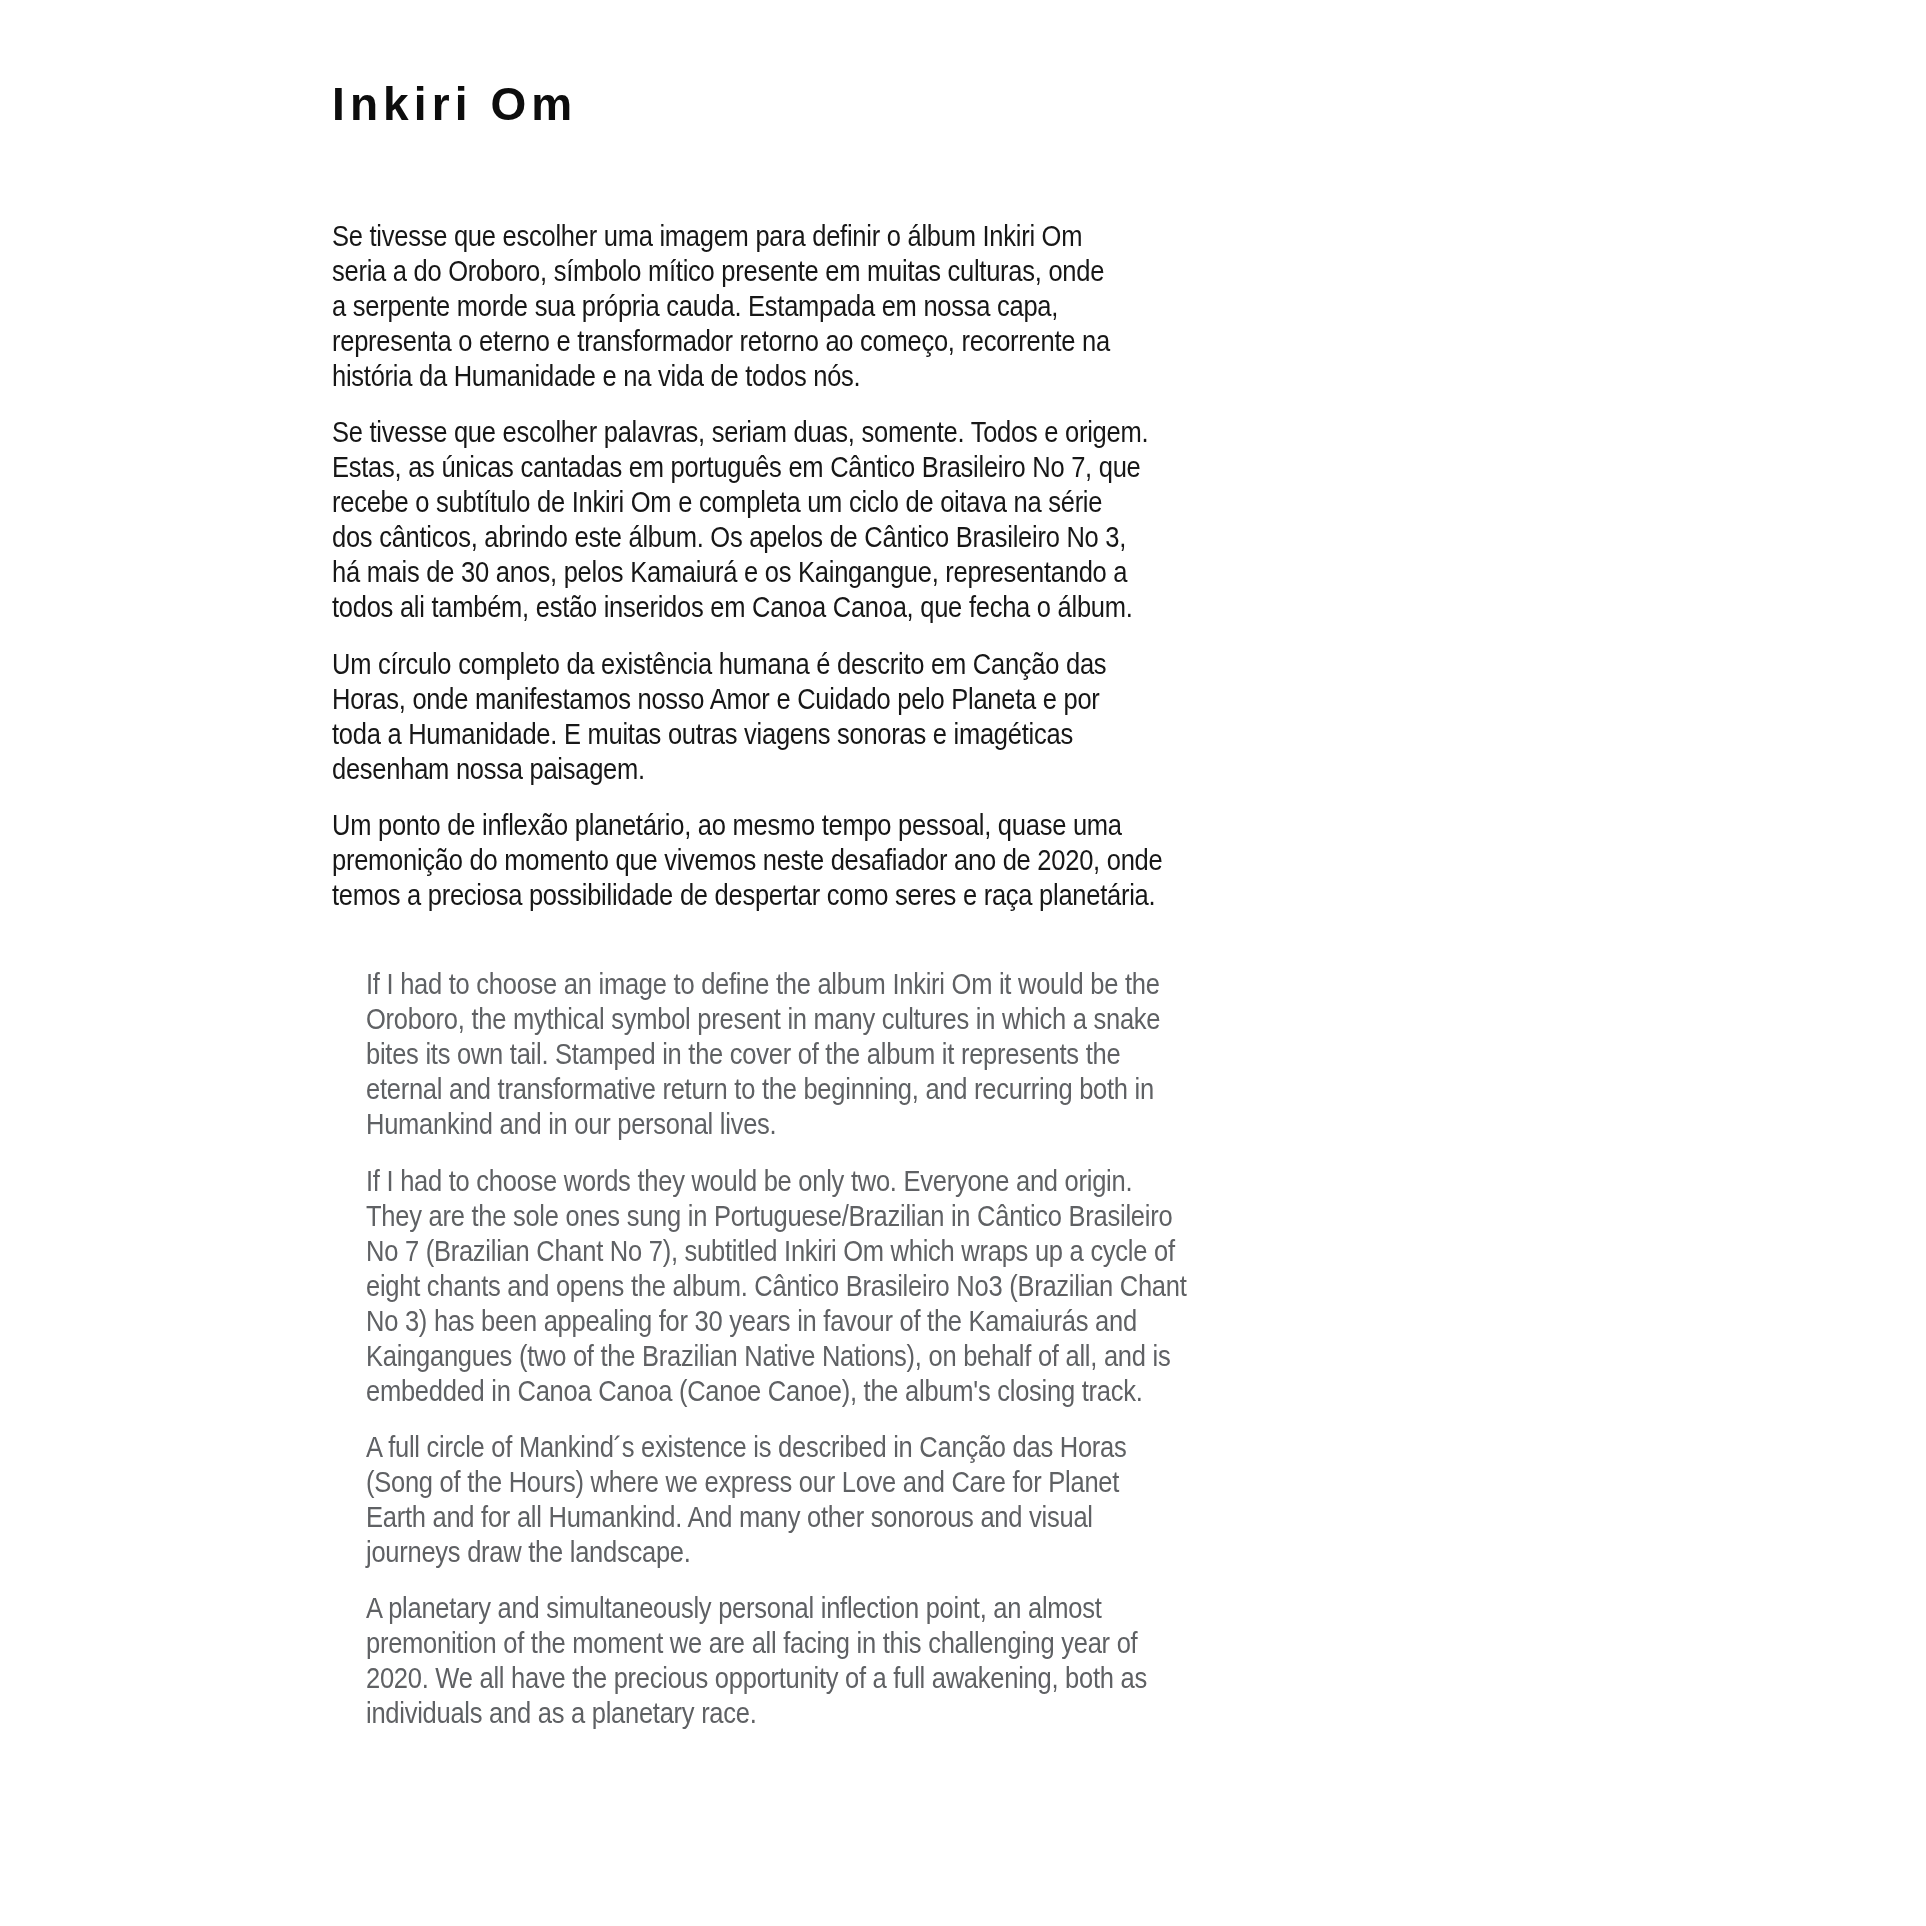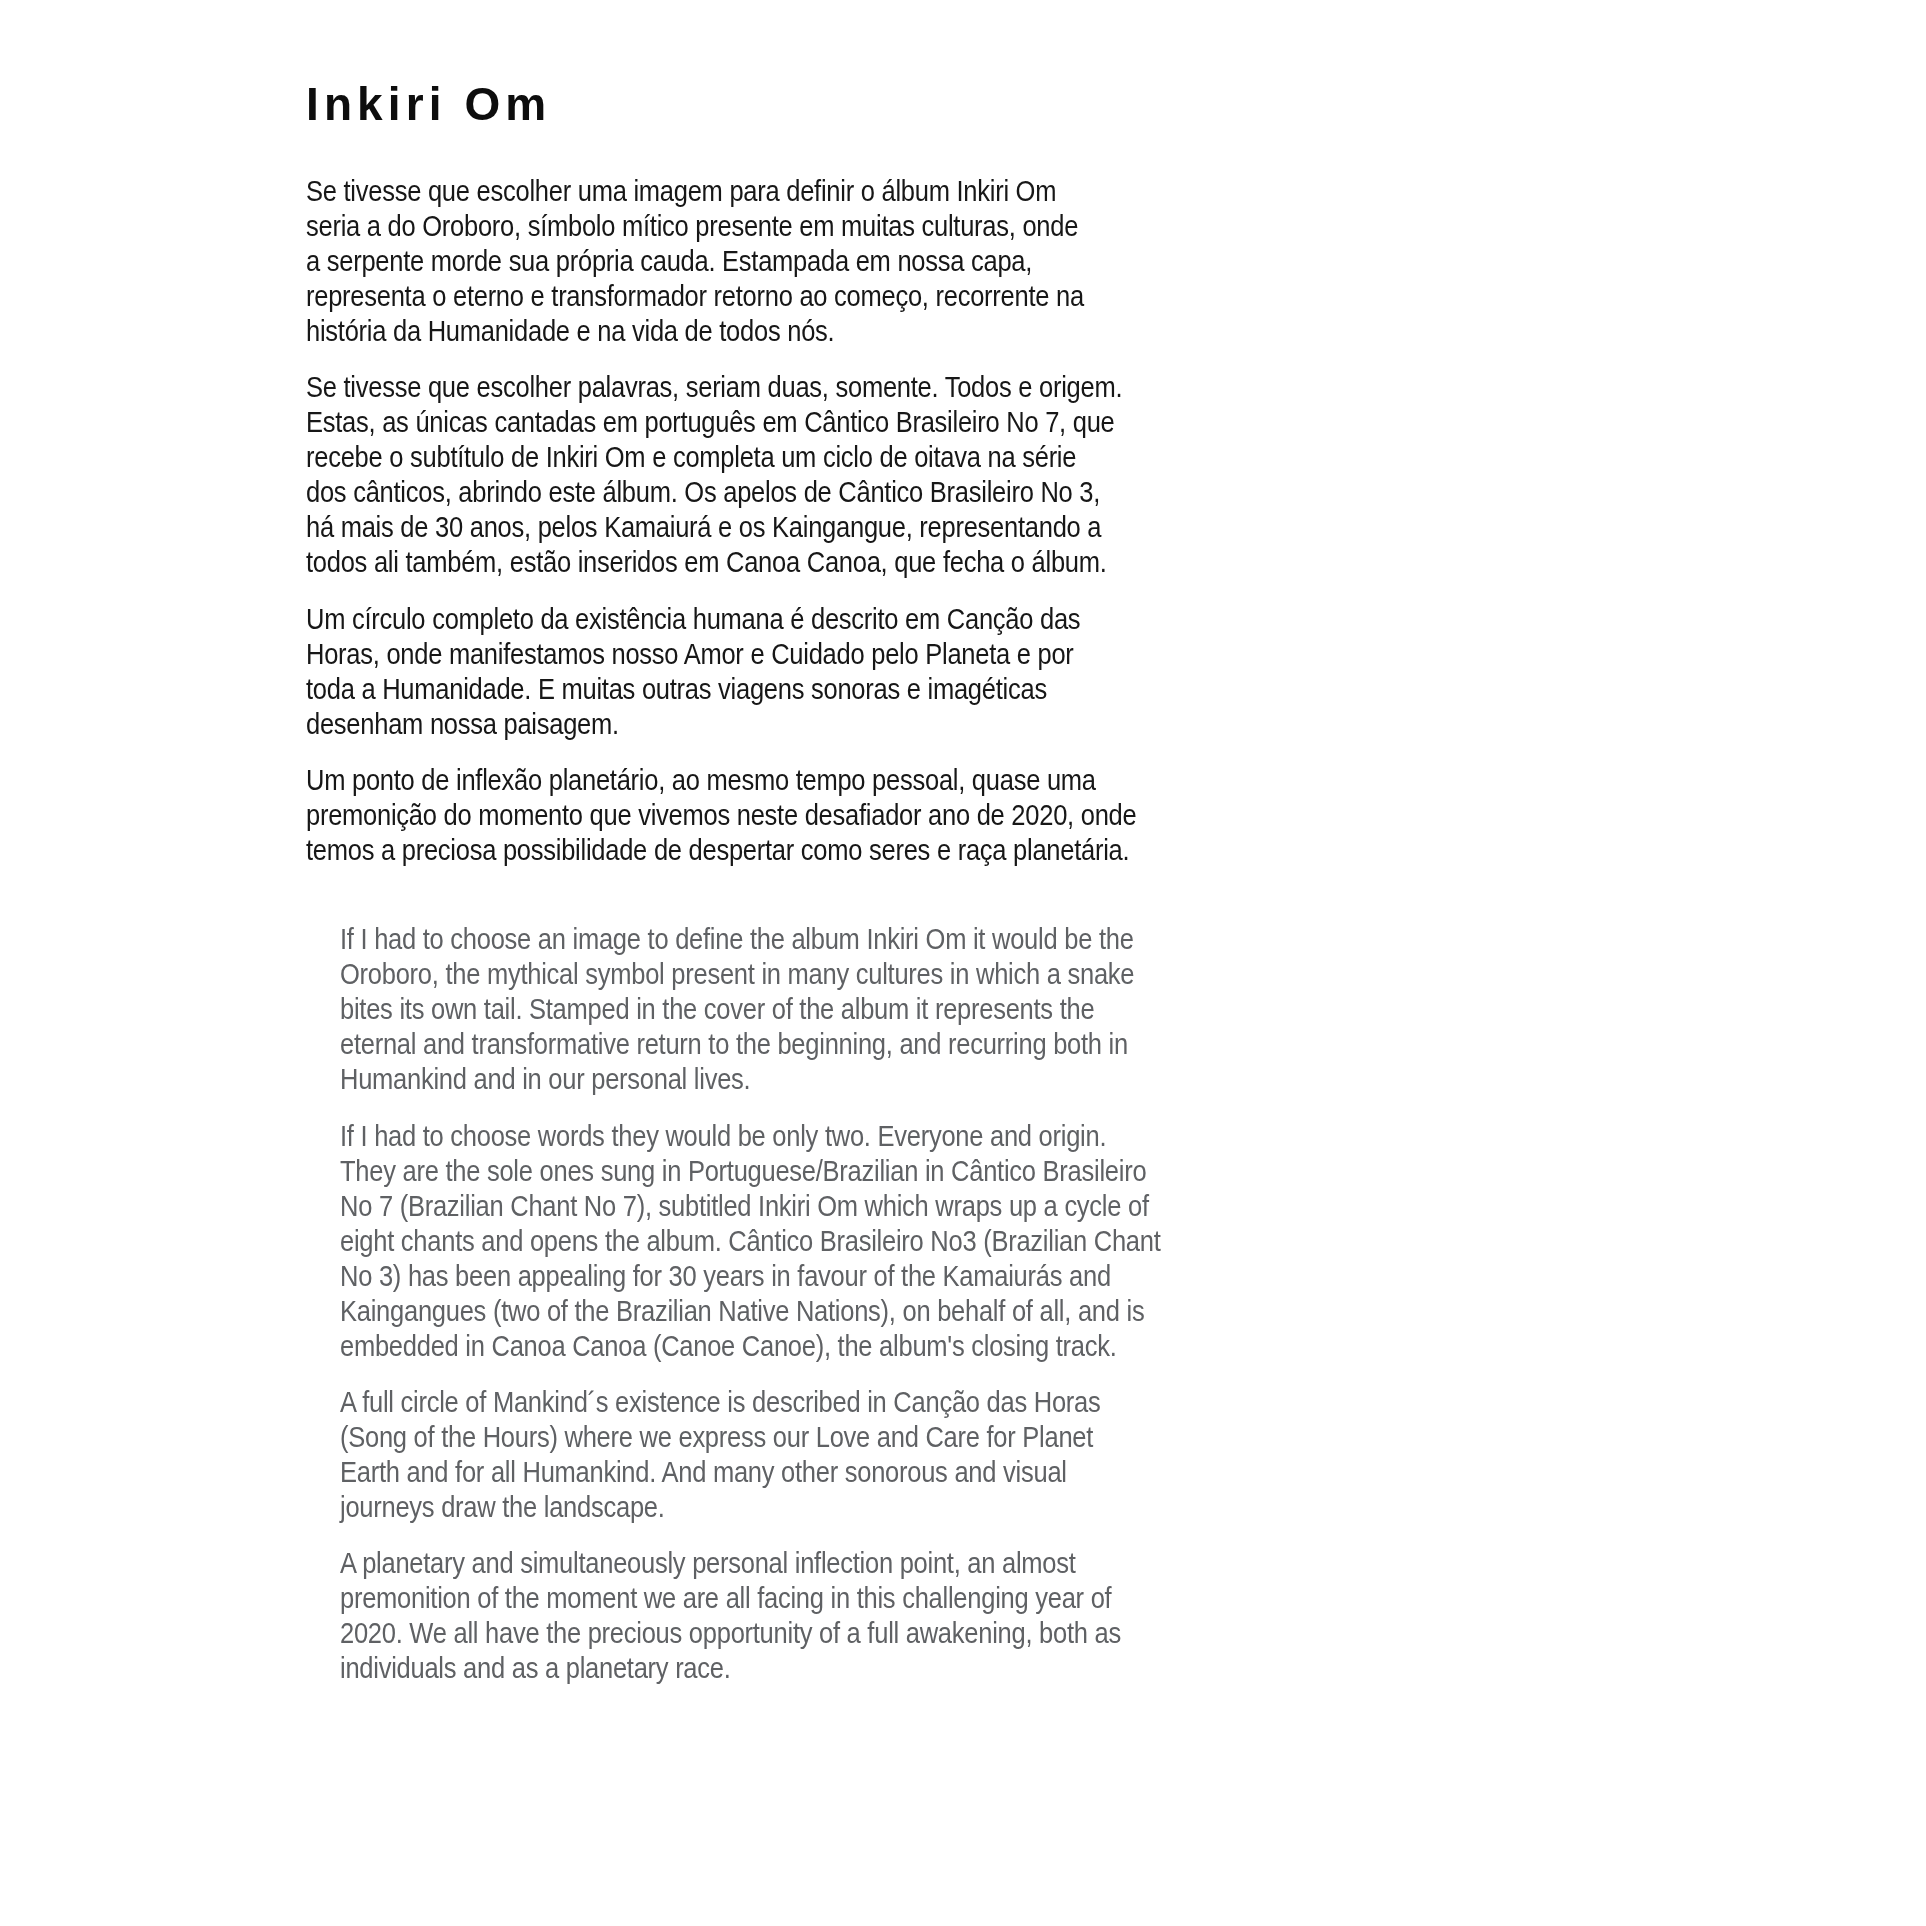--- a/index.html
+++ b/index.html
@@ -9,34 +9,34 @@
   }
   body {
     width: 1926px;
     height: 1926px;
     position: relative;
     font-family: "Liberation Sans", sans-serif;
     overflow: hidden;
   }
   .page {
     position: absolute;
-    left: 306px;
+    left: 332px;
     top: 82px;
     width: 1284px;
   }
   .page-title {
     margin: 0;
     font-size: 46px;
     line-height: 45px;
     font-weight: 700;
     letter-spacing: 5.1px;
     color: #0d0d0d;
   }
   .section-pt {
-    margin-top: 47px;
+    margin-top: 92px;
   }
   .section-en {
     margin-top: 54px;
     margin-left: 34px;
   }
   .para {
     width: 1113px;
     margin: 0 0 21.4px 0;
     font-size: 29px;
     line-height: 35px;

